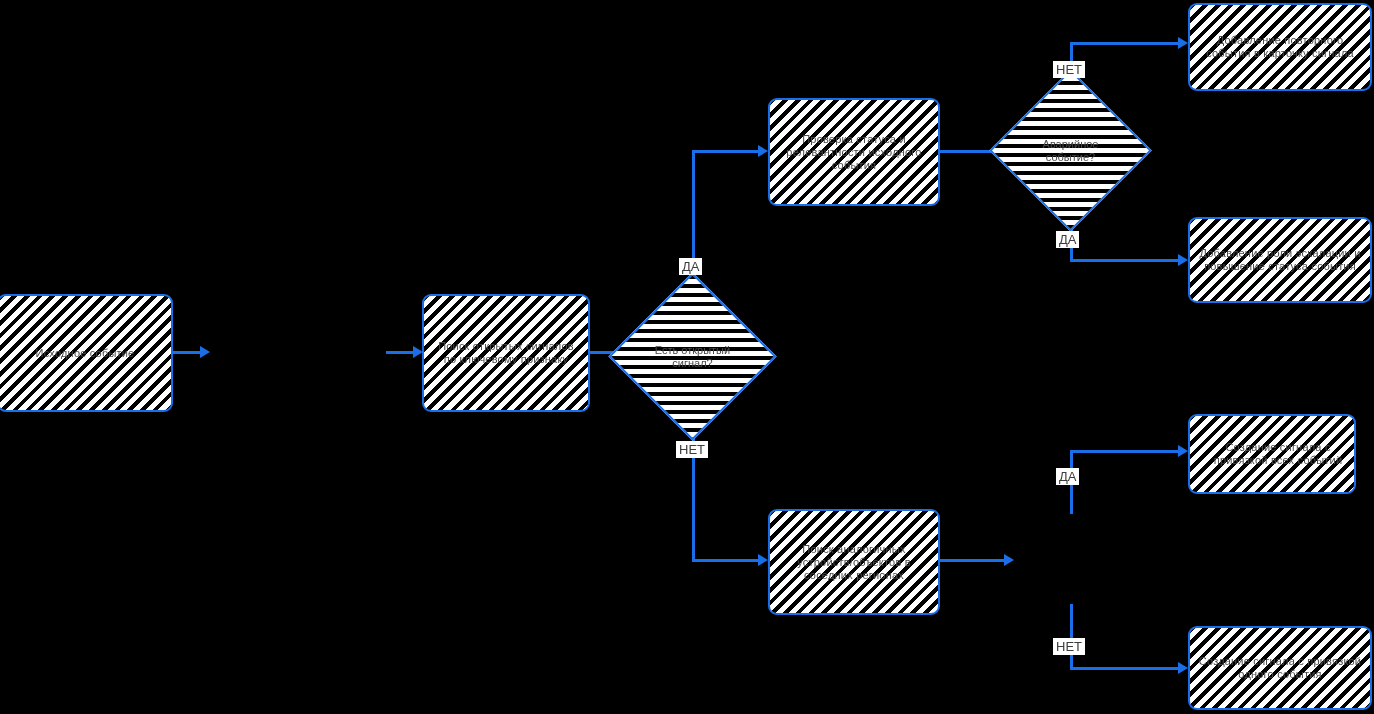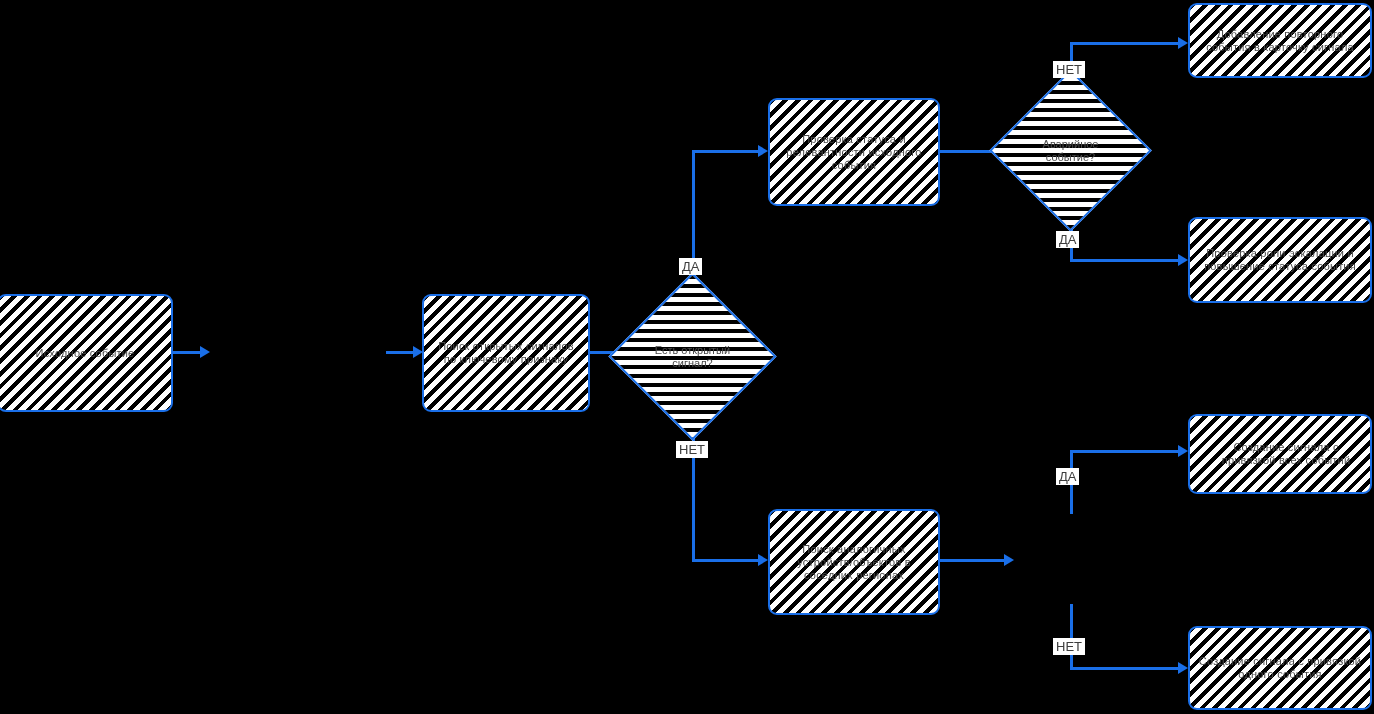--- a/index.html
+++ b/index.html
@@ -107,34 +107,34 @@
 
   <div class="node box" style="left:768px;top:98px;width:172px;height:108px;">
     <span>Проверка статуса и релевантности исходного события</span>
   </div>
 
   <div class="diamond-wrap" style="left:1013px;top:93px;width:115px;height:115px;">
     <div class="diamond-shape"></div>
     <div class="diamond-label">Аварийное событие?</div>
   </div>
 
-  <div class="node box" style="left:1188px;top:3px;width:184px;height:75px;">
+  <div class="node box" style="left:1188px;top:3px;width:184px;height:88px;">
     <span>Добавление повторного события в карточку сигнала</span>
   </div>
 
   <div class="node box" style="left:1188px;top:217px;width:184px;height:86px;">
-    <span>Проверка роли эскалации и повышение статуса события</span>
+    <span>Добавление роли эскалации и повышение статуса события</span>
   </div>
 
   <div class="node box" style="left:768px;top:509px;width:172px;height:106px;">
     <span>Поиск аналогичных устройств/объектов в соседних регионах</span>
   </div>
 
 
-  <div class="node box" style="left:1188px;top:414px;width:184px;height:80px;padding-left:20px;">
+  <div class="node box" style="left:1188px;top:414px;width:168px;height:80px;padding-left:20px;">
     <span>Создание сигнала с привязкой всех событий</span>
   </div>
 
   <div class="node box" style="left:1188px;top:626px;width:184px;height:84px;">
     <span>Создание сигнала с привязкой одного события</span>
   </div>
 
 </div>
 
 </body></html>

